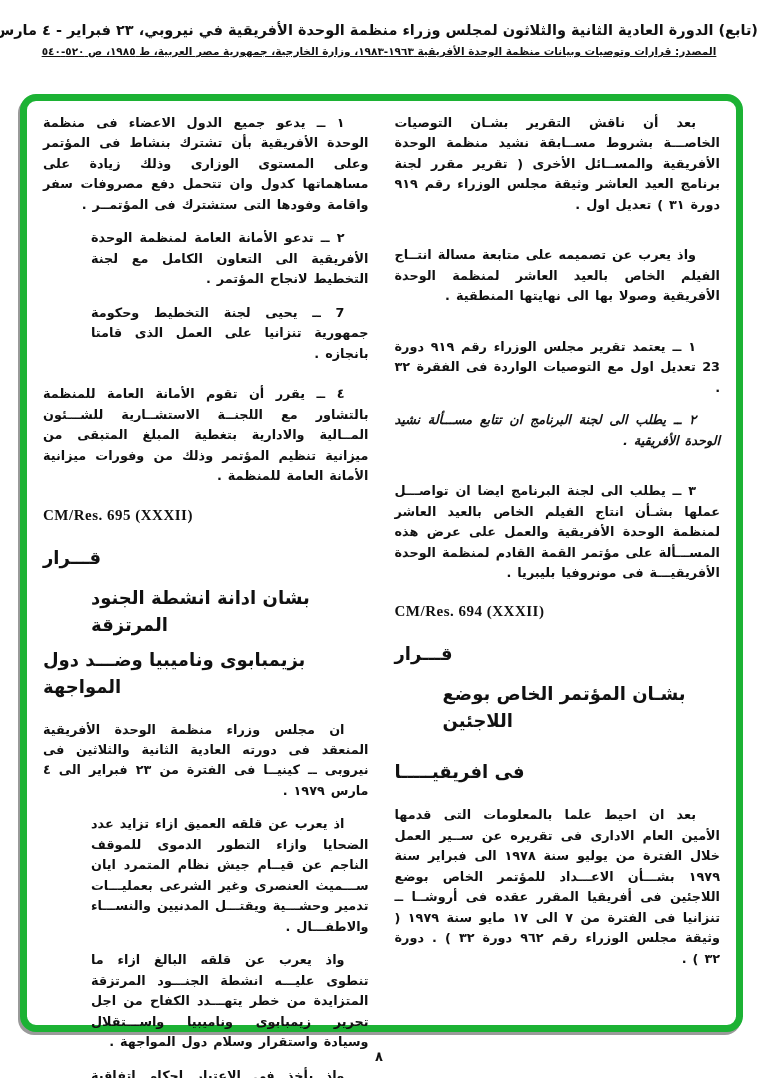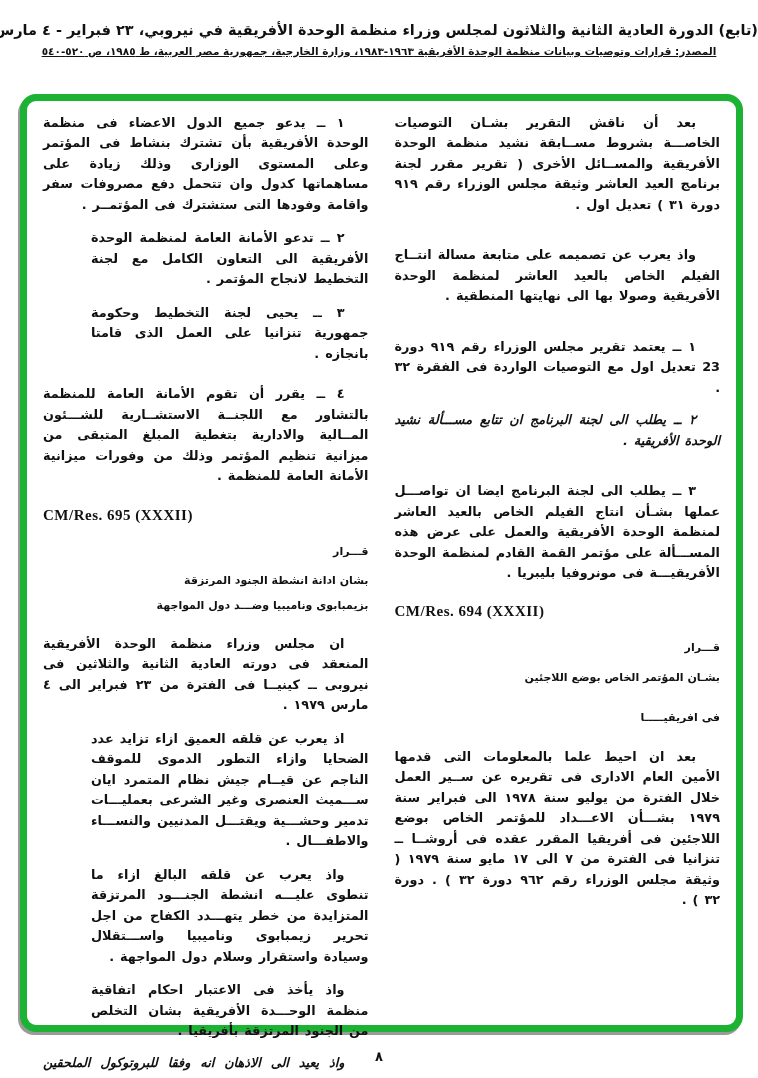--- a/index.html
+++ b/index.html
@@ -32,21 +32,21 @@
     direction:rtl;text-align:justify;text-indent:24px;
     font-size:12.8px;font-weight:bold;line-height:1.6;
     word-spacing:1.5px;margin:0;
   }
   .tight{margin-top:12px;font-style:italic;}
   .resnum{
     direction:ltr;text-align:left;font-family:"Liberation Serif",serif;
     font-size:15px;font-weight:bold;letter-spacing:.5px;margin:0;
   }
   .h-center{
-    direction:rtl;text-align:right;font-size:11px;font-weight:bold;
+    direction:rtl;text-align:left;font-size:18px;font-weight:bold;
     margin:0;line-height:1.5;
   }
   .mt-s{margin-top:13px;margin-left:48px;}
   .mt-m{margin-top:20px;}
   .mt-l{margin-top:30px;}
   .mt-xl{margin-top:20px;}
   .page-number{
     position:absolute;bottom:14px;left:0;width:758px;text-align:center;
     font-size:13px;font-weight:bold;
   }
@@ -72,21 +72,21 @@
       <p class="h-center mt-m">قـــرار</p>
       <p class="h-center mt-s">بشـان المؤتمر الخاص بوضع اللاجئين</p>
       <p class="h-center" style="margin-top:24px">فى افريقيـــــا</p>
       <p class="para mt-m">بعد ان احيط علما بالمعلومات التى قدمها الأمين العام الادارى فى تقريره عن ســير العمل خلال الفترة من يوليو سنة ١٩٧٨ الى فبراير سنة ١٩٧٩ بشـــأن الاعـــداد للمؤتمر الخاص بوضع اللاجئين فى أفريقيا المقرر عقده فى أروشــا ــ تنزانيا فى الفترة من ٧ الى ١٧ مايو سنة ١٩٧٩ ( وثيقة مجلس الوزراء رقم ٩٦٢ دورة ٣٢ ) . دورة ٣٢ ) .</p>
 
     </div>
 
     <div class="col">
       <p class="para" style="margin-top:4px">١ ــ يدعو جميع الدول الاعضاء فى منظمة الوحدة الأفريقية بأن تشترك بنشاط فى المؤتمر وعلى المستوى الوزارى وذلك زيادة على مساهماتها كدول وان تتحمل دفع مصروفات سفر واقامة وفودها التى ستشترك فى المؤتمــر .</p>
       <p class="para mt-s">٢ ــ تدعو الأمانة العامة لمنظمة الوحدة الأفريقية الى التعاون الكامل مع لجنة التخطيط لانجاح المؤتمر .</p>
-      <p class="para mt-s">٣ ــ يحيى لجنة التخطيط وحكومة جمهورية تنزانيا على العمل الذى قامتا بانجازه .</p>
+      <p class="para mt-s">7 ــ يحيى لجنة التخطيط وحكومة جمهورية تنزانيا على العمل الذى قامتا بانجازه .</p>
       <p class="para mt-m">٤ ــ يقرر أن تقوم الأمانة العامة للمنظمة بالتشاور مع اللجنــة الاستشــارية للشـــئون المــالية والادارية بتغطية المبلغ المتبقى من ميزانية تنظيم المؤتمر وذلك من وفورات ميزانية الأمانة العامة للمنظمة .</p>
       <p class="resnum mt-xl">CM/Res. 695 (XXXII)</p>
       <p class="h-center mt-m">قـــرار</p>
       <p class="h-center mt-s">بشان ادانة انشطة الجنود المرتزقة</p>
       <p class="h-center" style="margin-top:8px">بزيمبابوى وناميبيا وضـــد دول المواجهة</p>
       <p class="para mt-m">ان مجلس وزراء منظمة الوحدة الأفريقية المنعقد فى دورته العادية الثانية والثلاثين فى نيروبى ــ كينيــا فى الفترة من ٢٣ فبراير الى ٤ مارس ١٩٧٩ .</p>
       <p class="para mt-s">اذ يعرب عن قلقه العميق ازاء تزايد عدد الضحايا وازاء التطور الدموى للموقف الناجم عن قيــام جيش نظام المتمرد ايان ســـميث العنصرى وغير الشرعى بعمليـــات تدمير وحشـــية ويقتـــل المدنيين والنســـاء والاطفـــال .</p>
       <p class="para mt-s">واذ يعرب عن قلقه البالغ ازاء ما تنطوى عليـــه انشطة الجنـــود المرتزقة المتزايدة من خطر يتهـــدد الكفاح من اجل تحرير زيمبابوى وناميبيا واســـتقلال وسيادة واستقرار وسلام دول المواجهة .</p>
       <p class="para mt-s">واذ يأخذ فى الاعتبار احكام اتفاقية منظمة الوحـــدة الأفريقية بشان التخلص من الجنود المرتزقة بأفريقيا .</p>
       <p class="para tight">واذ يعيد الى الاذهان انه وفقا للبروتوكول الملحقين باتفاقية جنيف لعام ١٩٤٩ حول حماية ضحايا الحروب.</p>

